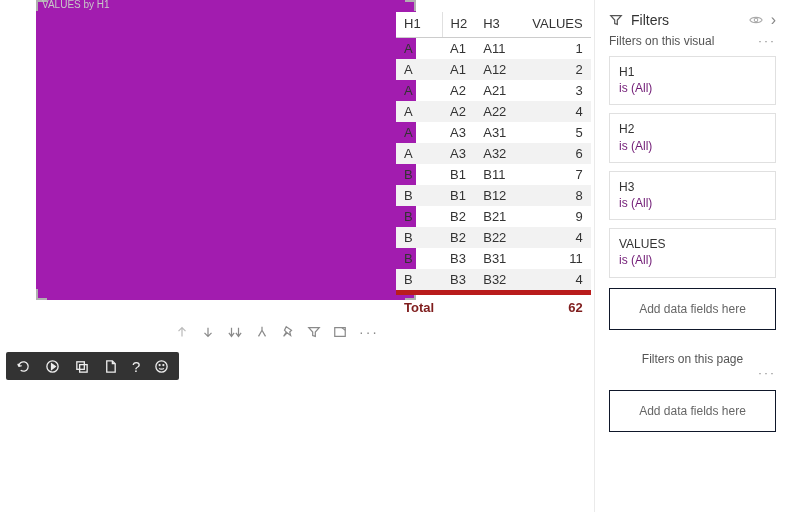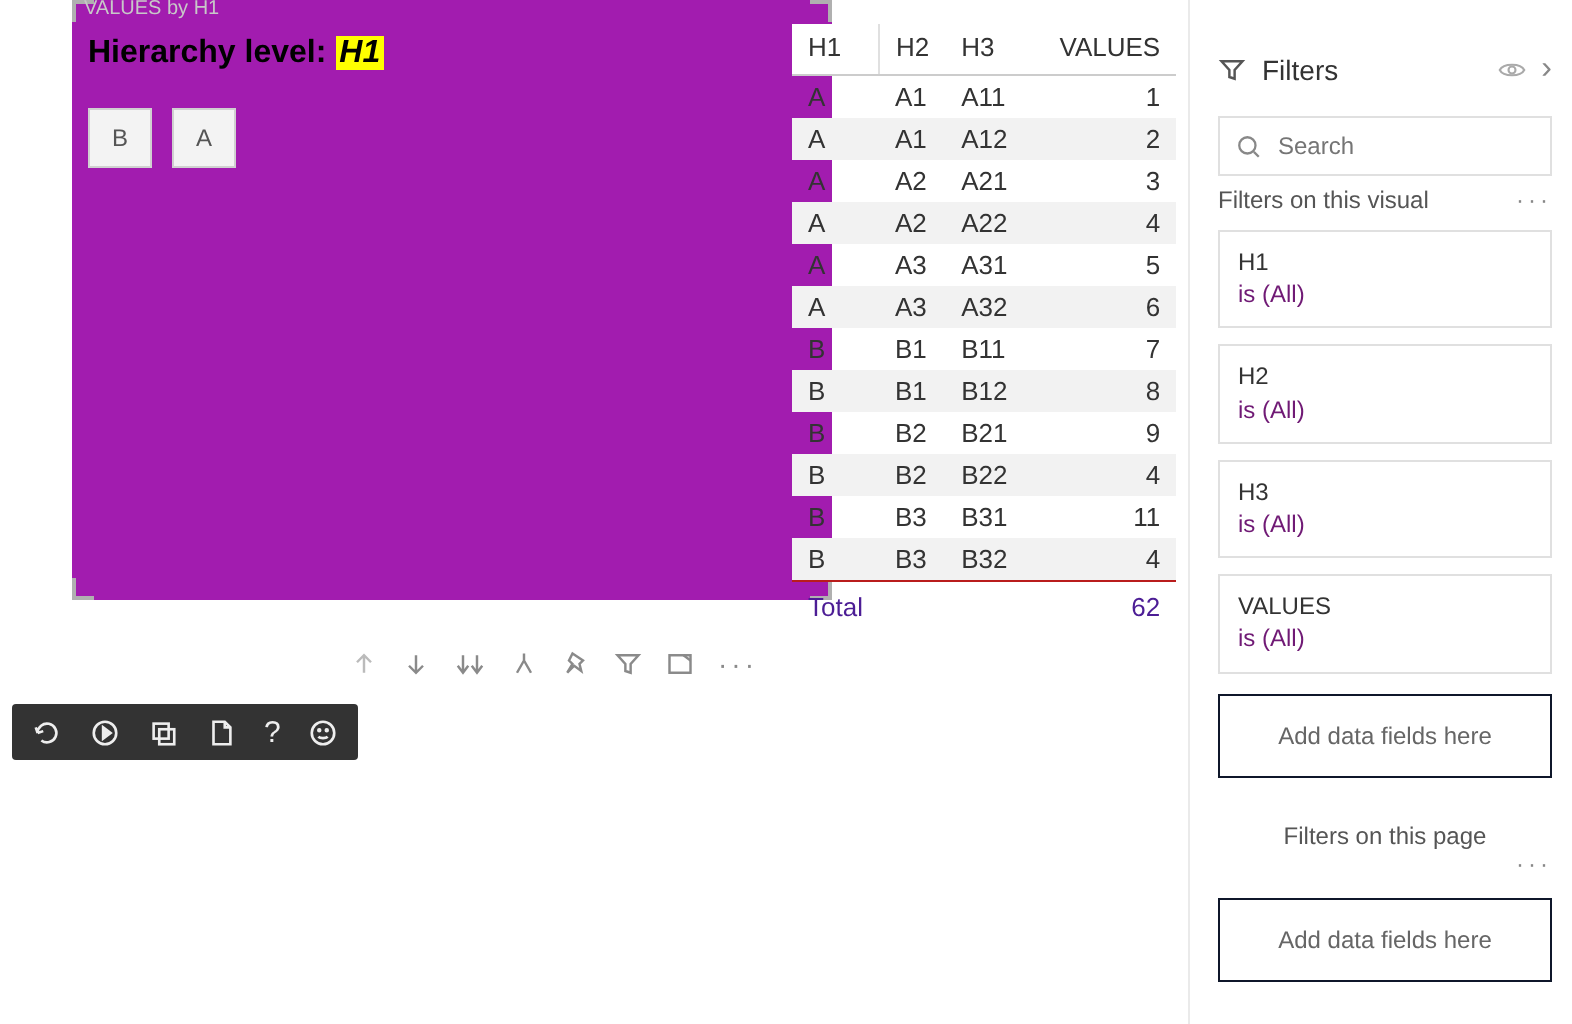--- a/index.html
+++ b/index.html
@@ -112,35 +112,35 @@
   }
   .data-table th.values { text-align: right; padding-left: 18px;}
   .data-table th.sep { border-left: 1px solid #e0e0e0; }
   .data-table td {
     padding: 3px 8px;
     font-weight: 400;
   }
   .data-table td.val { text-align: right; }
   .data-table tr.alt { background: #f2f2f2; }
   .data-table tr.total td {
-    border-top: 1px solid #b91c1c;
-    font-weight: 400;
-    color: #4c1d95;
+    border-top: 5px solid #b91c1c;
+    font-weight: 700;
+    color: #7f1d1d;
     padding-top: 5px;
   }
   
   .filters {
     position: absolute;
     left: 594px;
     top: 0;
     width: 192px;
     height: 512px;
     border-left: 1px solid #eaeaea;
     background: #fff;
-    padding: 26px 10px 0 14px;
+    padding: 11px 10px 0 14px;
   }
   .filters-head {
     display: flex;
     align-items: center;
     gap: 8px;
     font-size: 14px;
     color: #333;
   }
   .filters-head .title { flex: 1; }
   .filters-head .ico { color: #888; font-size: 13px; cursor: pointer; }
@@ -190,30 +190,20 @@
 </style>
 </head>
 <body>
 
 <div class="visual">
   <div class="sel-corner c-tl"></div>
   <div class="sel-corner c-tr"></div>
   <div class="sel-corner c-bl"></div>
   <div class="sel-corner c-br"></div>
   <div class="visual-title">VALUES by H1</div>
-  <div class="visual-body">
-    <div class="hlabel">
-      <span>Hierarchy level:</span>
-      <span class="hl">H1</span>
-    </div>
-    <div class="btn-row">
-      <div class="small-btn">B</div>
-      <div class="small-btn">A</div>
-    </div>
-  </div>
 </div>
 
 <div class="action-bar">
   <span class="ico">
     <svg width="14" height="14" viewBox="0 0 16 16" stroke="#bbb" stroke-width="1.4" fill="none">
         <path d="M8 13V3M4 7l4-4 4 4"></path>
       </svg>
   </span>
   <span class="ico">
     <svg width="14" height="14" viewBox="0 0 16 16" stroke="#8a8a8a" stroke-width="1.4" fill="none">
@@ -388,29 +378,20 @@
     <span class="title">Filters</span>
     <span class="ico">
       <svg width="14" height="12" viewBox="0 0 16 12" stroke="#aaa" stroke-width="1.2" fill="none">
           <path d="M1 6c2-4 12-4 14 0-2 4-12 4-14 0z"></path>
           <circle cx="8" cy="6" r="2"></circle>
         </svg>
     </span>
     <span class="ico" style="font-size:16px;color:#888;">›</span>
   </div>
 
-  <div class="search">
-    <span>
-      <svg width="13" height="13" viewBox="0 0 16 16" stroke="#888" stroke-width="1.4" fill="none">
-          <circle cx="7" cy="7" r="5"></circle>
-          <path d="M11 11l3 3"></path>
-        </svg>
-    </span>
-    <input placeholder="Search" style="">
-  </div>
 
   <div class="sect-title">
     <span>Filters on this visual</span>
     <span class="dots">···</span>
   </div>
   <div id="filter-cards">
       <div class="filter-card">
         <div>H1</div>
         <div class="sub">is (All)</div>
       </div>

